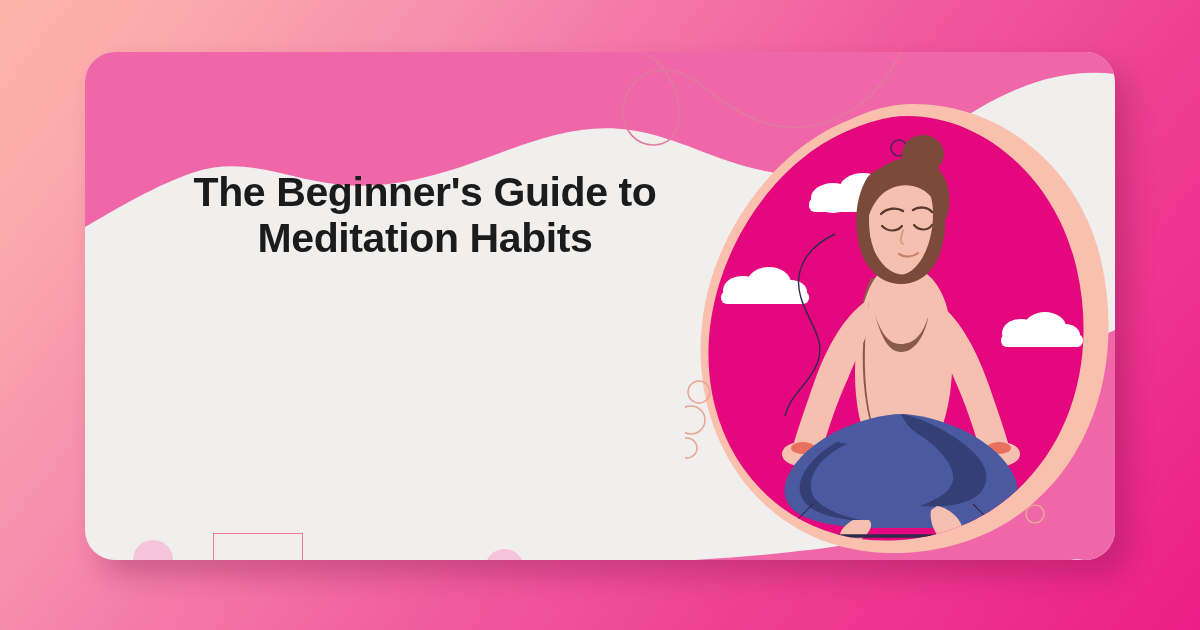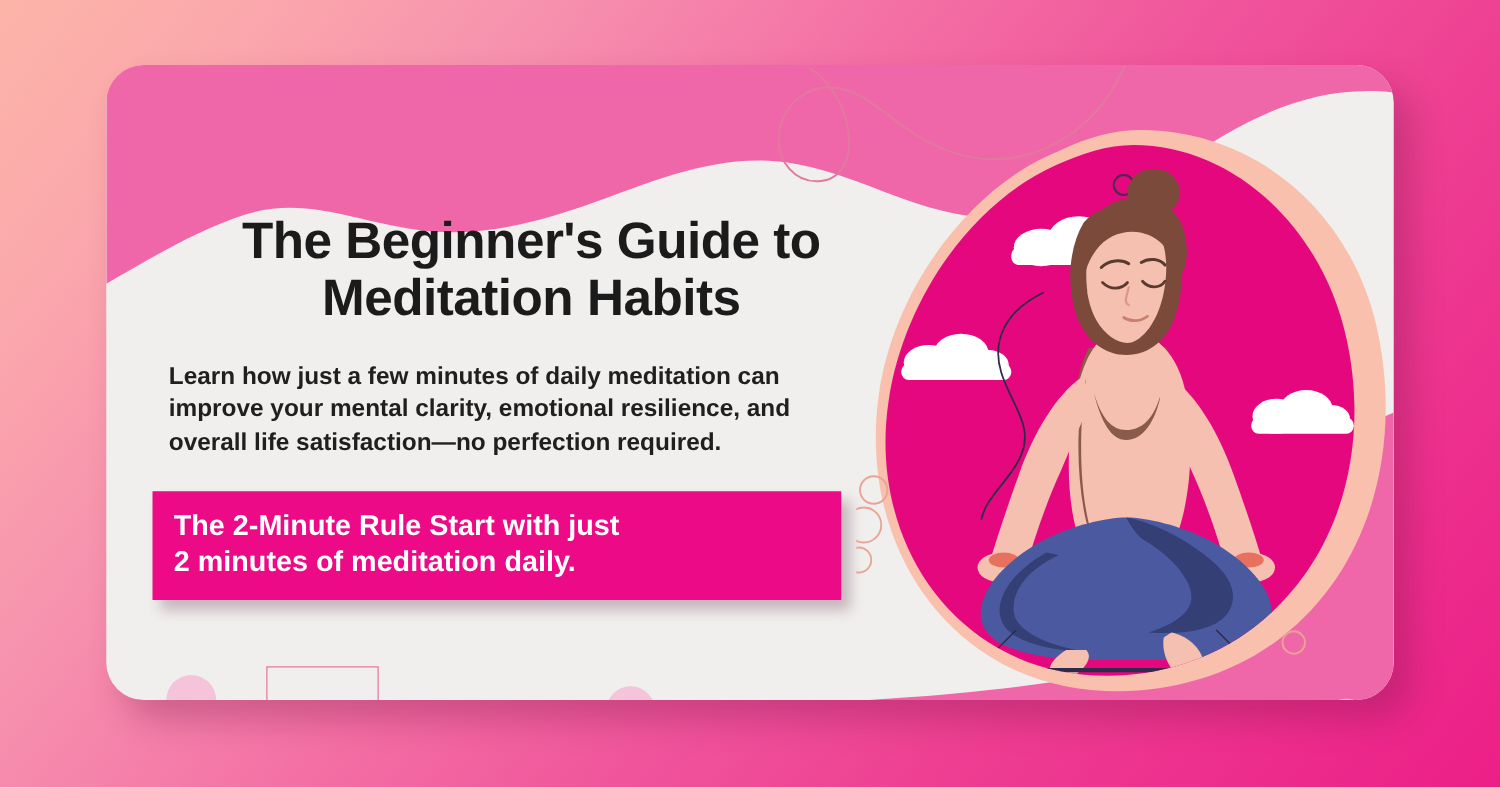--- a/index.html
+++ b/index.html
@@ -146,27 +146,22 @@
 
     <svg class="squiggle" viewBox="0 0 330 110">
       <path d="M316,2 C300,40 272,66 236,76 C196,87 160,70 136,52
                C116,37 100,22 78,22 C56,22 40,40 38,60
                C36,82 52,98 70,97 C88,96 96,80 94,60
                C92,36 78,16 62,6" fill="none" stroke="#e07a9e" stroke-width="1.6"></path>
     </svg>
 
     <div id="copy">
       <h1 id="headline">The Beginner's Guide to Meditation Habits</h1>
-      <p id="subcopy">Learn how just a few minutes of daily meditation can improve your mental clarity, emotional resilience, and overall life satisfaction—no perfection required.</p>
     </div>
 
-    <div id="callout">
-      <span>The 2-Minute Rule Start with just</span>
-      <span>2 minutes of meditation daily.</span>
-    </div>
 
     <div class="decor-circle" style="left:48px;  top:488px; width:40px; height:40px;"></div>
 
     <div class="decor-circle" style="left:400px; top:497px; width:39px; height:39px;"></div>
 
     <div class="decor-circle" style="left:970px; top:507px; width:44px; height:44px;"></div>
 
     <div class="decor-rect" style="left:128px; top:481px; width:88px; height:28px;"></div>
 
     <svg id="illustration" viewBox="0 0 430 460">

